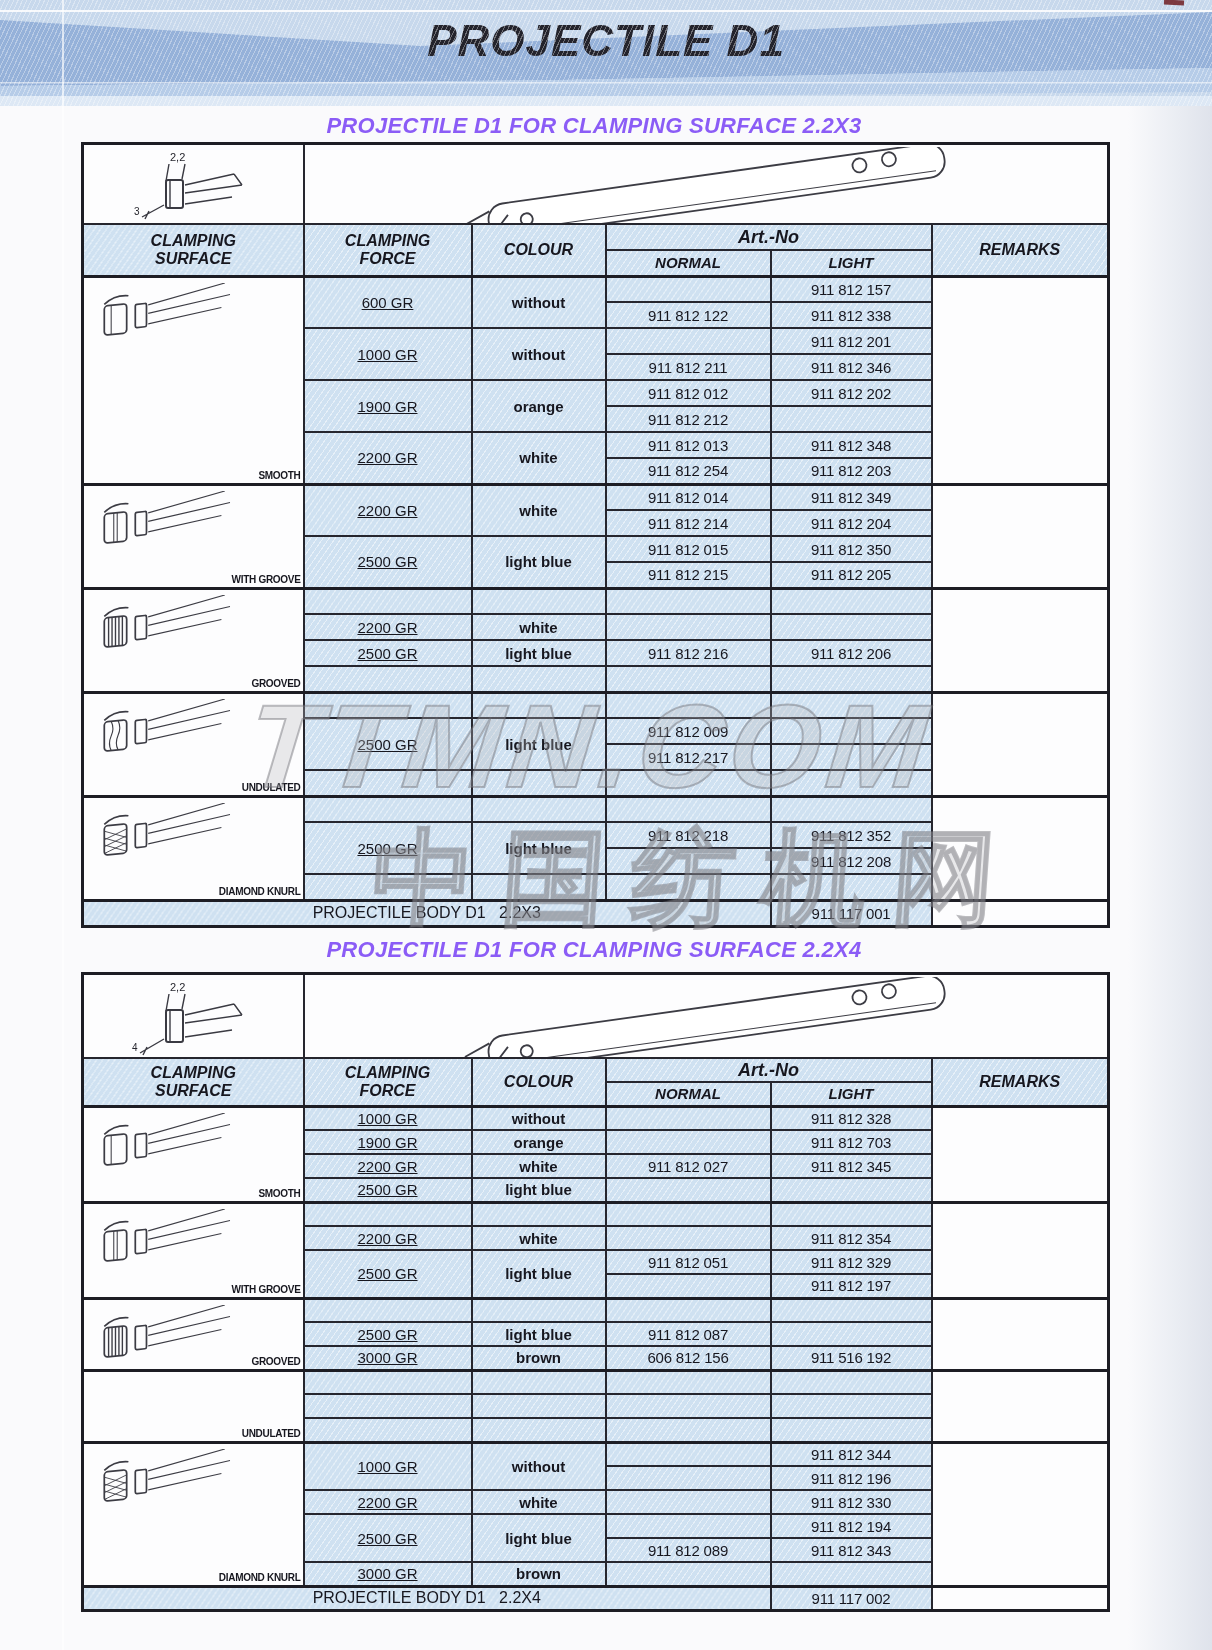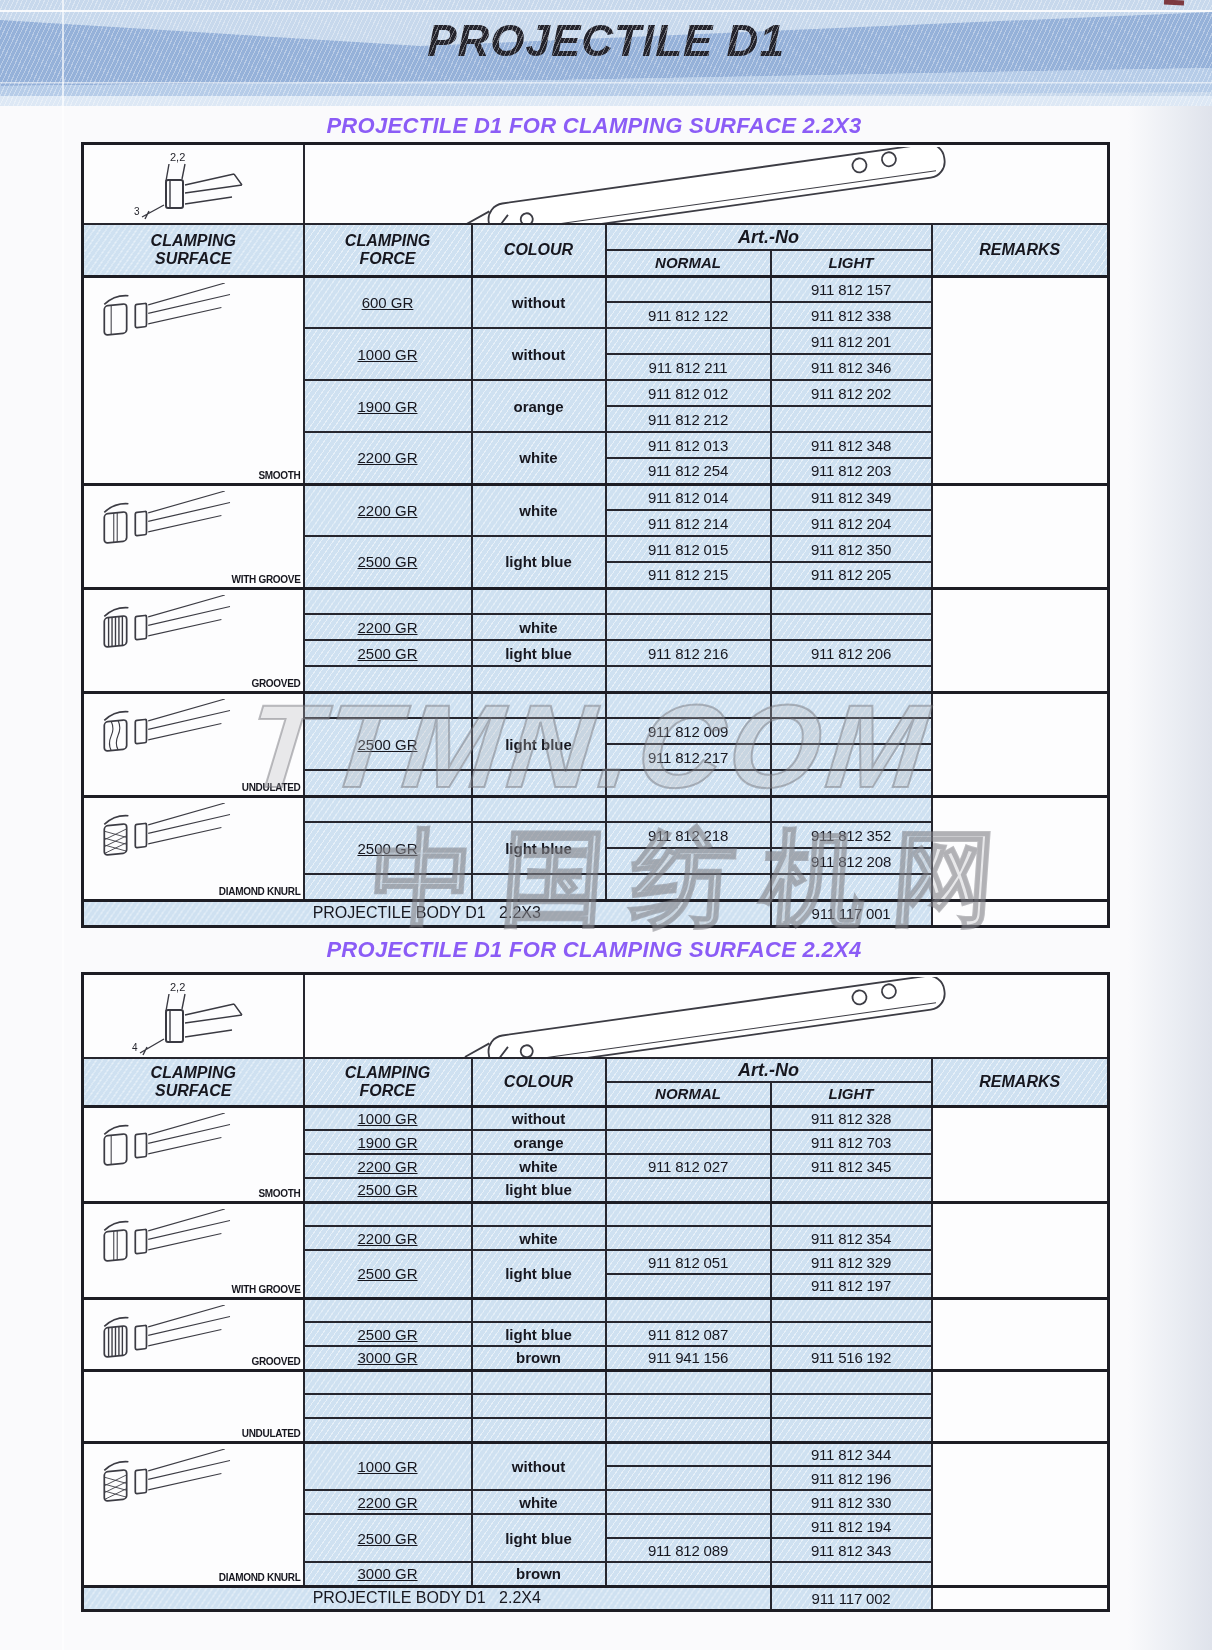--- a/index.html
+++ b/index.html
@@ -512,21 +512,21 @@
   </tr>
   <tr>
     <td class="blue force">2500 GR</td>
     <td class="blue colour">light blue</td>
     <td class="blue num">911 812 087</td>
     <td class="blue num"></td>
   </tr>
   <tr>
     <td class="blue force">3000 GR</td>
     <td class="blue colour">brown</td>
-    <td class="blue num">911 941 156</td>
+    <td class="blue num">606 812 156</td>
     <td class="blue num">911 516 192</td>
   </tr>
 
   <tr>
     <td class="white gt" rowspan="3">
       <span class="glabel">UNDULATED</span>
     </td>
     <td class="blue force gt"></td>
     <td class="blue colour gt"></td>
     <td class="blue num gt"></td>

